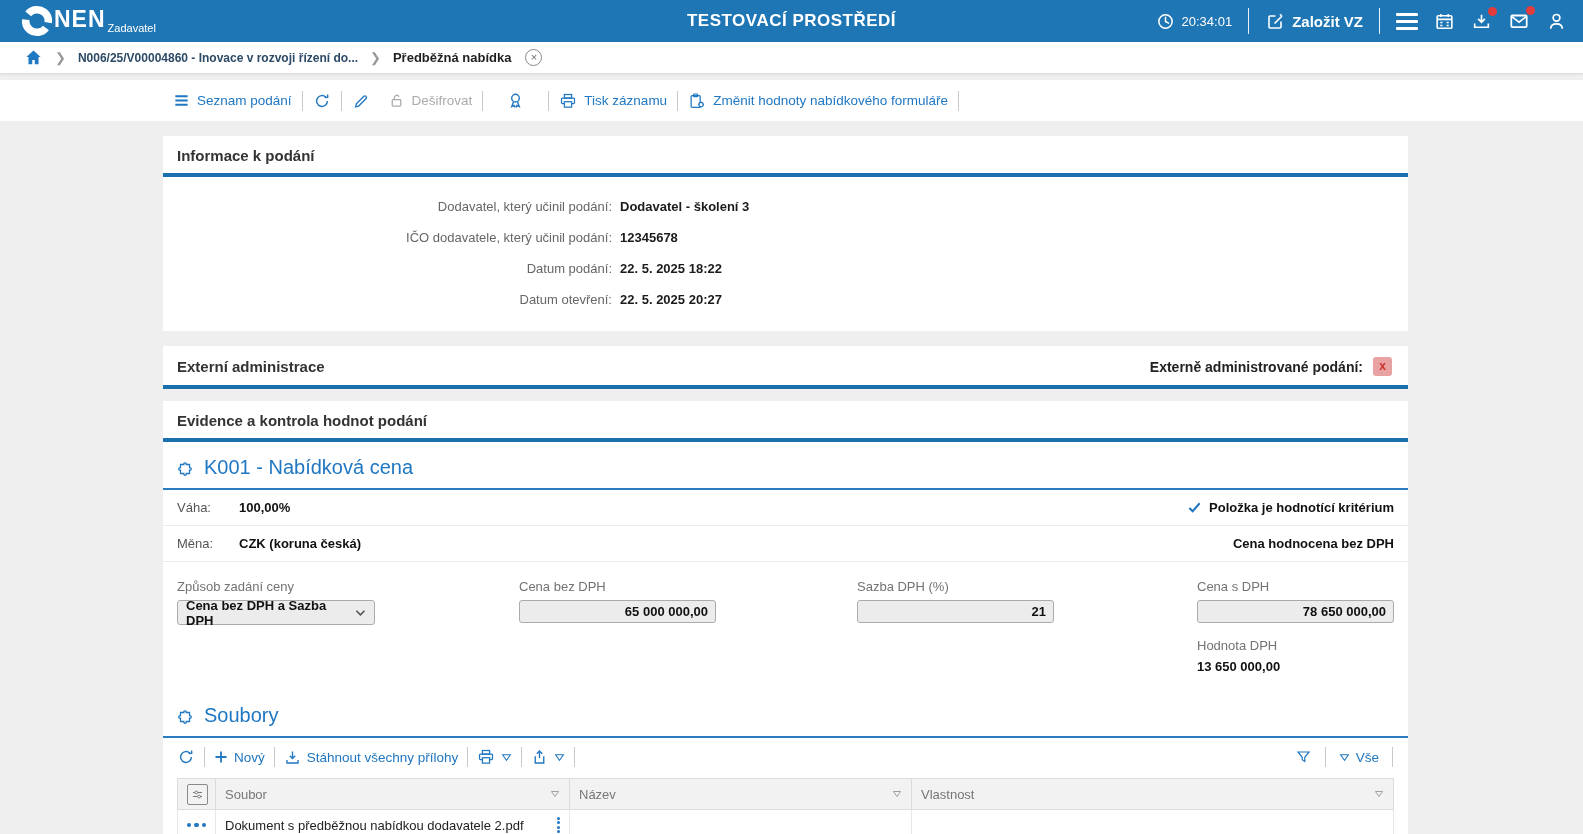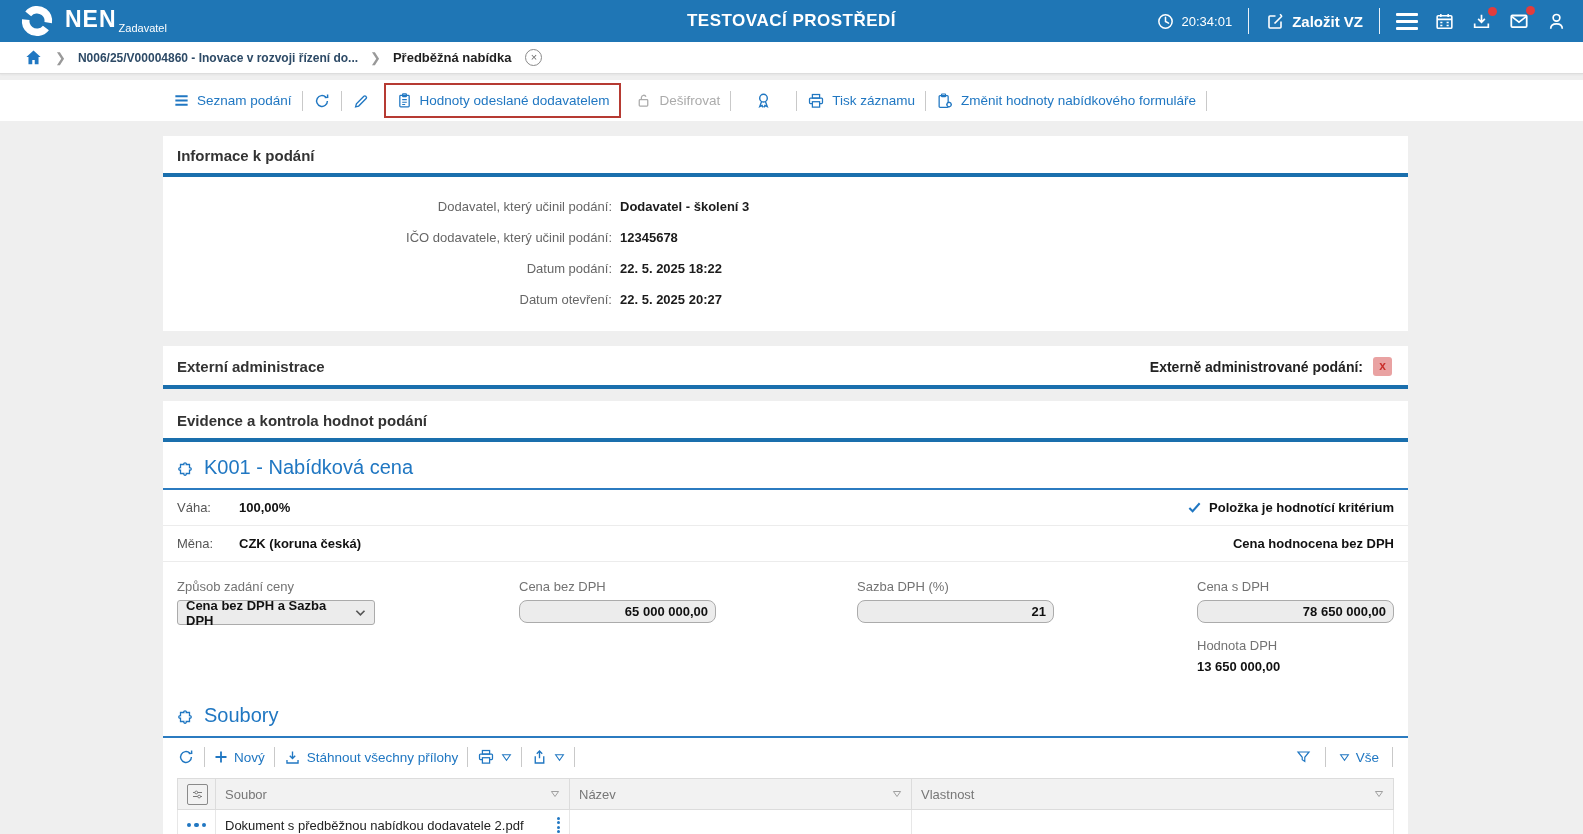--- a/index.html
+++ b/index.html
@@ -6,21 +6,21 @@
   html,body { margin:0; padding:0; }
   body {
     width:1583px; height:834px; overflow:hidden;
     background:#EFEFEF; color:#222;
     font-family:"Liberation Sans", sans-serif; font-size:13px;
   }
   svg { display:block; }
 
   
   .topbar { height:42px; background:#1F76B5; display:flex; align-items:center; color:#fff; position:relative; }
-  .logo-area { display:flex; align-items:center; padding-left:20px; gap:11px; }
+  .logo-area { display:flex; align-items:center; padding-left:20px; gap:0; }
   .brand-wrap { display:flex; align-items:flex-start; }
   .brand { font-size:23px; font-weight:bold; letter-spacing:1px; line-height:1; }
   .brand-sub { font-size:11px; margin-top:14px; margin-left:2px; }
   .env-title { position:absolute; left:0; right:0; text-align:center; font-size:17px; font-weight:bold; letter-spacing:.5px; pointer-events:none; }
   .top-right { margin-left:auto; display:flex; align-items:center; gap:16px; padding-right:16px; position:relative; z-index:2; }
   .top-item { display:flex; align-items:center; gap:7px; cursor:pointer; }
   .top-time { font-size:13px; }
   .top-zalozit { font-size:15px; font-weight:bold; }
   .tdivider { width:1px; height:26px; background:rgba(255,255,255,.9); }
   .burger span { display:block; width:22px; height:3px; background:#fff; border-radius:1px; margin:4px 0; }
@@ -60,21 +60,21 @@
   
   .subhead { display:flex; align-items:center; gap:9px; color:#2077C2; font-size:20px; padding:14px 14px 9px 14px; border-bottom:2px solid #2B7BC0; }
   .krow { display:flex; justify-content:space-between; align-items:center; padding:10px 14px; border-bottom:1px solid #ECECEC; }
   .krow-left { display:flex; }
   .klabel { color:#555; width:62px; }
   .kvalue { font-weight:bold; color:#111; }
   .krow-right { display:flex; align-items:center; gap:7px; font-weight:bold; color:#111; }
 
   .formgrid { display:grid; grid-template-columns:342px 338px 340px 1fr; padding:17px 14px 0 14px; }
   .flab { color:#737373; margin-bottom:6px; }
-  .inputbox { width:197px; height:23px; background:#ECECEC; border:1px solid #ABABAB; border-radius:8px; font-weight:bold; font-size:13px; color:#111; text-align:right; padding:0 7px; font-family:"Liberation Sans", sans-serif; }
+  .inputbox { width:197px; height:23px; background:#ECECEC; border:1px solid #ABABAB; border-radius:3px; font-weight:bold; font-size:13px; color:#111; text-align:right; padding:0 7px; font-family:"Liberation Sans", sans-serif; }
   .selectbox { width:198px; height:25px; background:#ECECEC; border:1px solid #ABABAB; border-radius:3px; display:flex; align-items:center; justify-content:space-between; padding:0 8px; font-weight:bold; color:#111; cursor:pointer; }
   .hodnota { margin-top:15px; }
   .hodnota .hval { font-weight:bold; color:#111; margin-top:4px; }
 
   .soubory-head { margin-top:16px; }
 
   .stoolbar { display:flex; align-items:center; padding:9px 14px 7px 14px; color:#2077C2; font-size:13.5px; }
   .stool-item { display:flex; align-items:center; gap:6px; padding:0 8px; cursor:pointer; white-space:nowrap; }
   .stool-right { margin-left:auto; display:flex; align-items:center; gap:4px; }
 
@@ -182,28 +182,20 @@
     <svg width="18" height="18" viewBox="0 0 20 20">
       <path d="M16 10 a6 6 0 1 1 -1.8 -4.3" fill="none" stroke="#2077C2" stroke-width="1.6"></path>
       <path d="M16.2 2.8 l.1 3.2 -3.2 .2" fill="none" stroke="#2077C2" stroke-width="1.6"></path>
     </svg>
   </div>
   <div class="tsep"></div>
   <div class="titem">
     <svg width="18" height="18" viewBox="0 0 20 20">
       <path d="M4 16.5 l.9-3.4 L13.2 4.8 a1.5 1.5 0 0 1 2.1 0 l.4.4 a1.5 1.5 0 0 1 0 2.1 L7.4 15.6 Z" fill="none" stroke="#2077C2" stroke-width="1.5"></path>
     </svg>
-  </div>
-  <div class="titem red-outline">
-    <svg width="17" height="17" viewBox="0 0 20 20">
-      <rect x="4.5" y="4" width="11" height="13.5" rx="1" fill="none" stroke="#2077C2" stroke-width="1.5"></rect>
-      <rect x="7.8" y="2.2" width="4.4" height="3.2" rx="0.5" fill="none" stroke="#2077C2" stroke-width="1.4"></rect>
-      <path d="M7.3 9 h5.4 M7.3 12 h5.4 M7.3 14.7 h3.5" stroke="#2077C2" stroke-width="1.3"></path>
-    </svg>
-    <span>Hodnoty odeslané dodavatelem</span>
   </div>
   <div class="titem t-disabled">
     <svg width="17" height="17" viewBox="0 0 20 20">
       <rect x="5" y="9" width="10" height="7.5" rx="1" fill="none" stroke="#ABABAB" stroke-width="1.5"></rect>
       <path d="M7.5 9 V6.5 a2.8 2.8 0 0 1 5.4 -.9" fill="none" stroke="#ABABAB" stroke-width="1.5"></path>
     </svg>
     <span>Dešifrovat</span>
   </div>
   <div class="tsep"></div>
   <div class="titem" style="padding:0 22px;">

